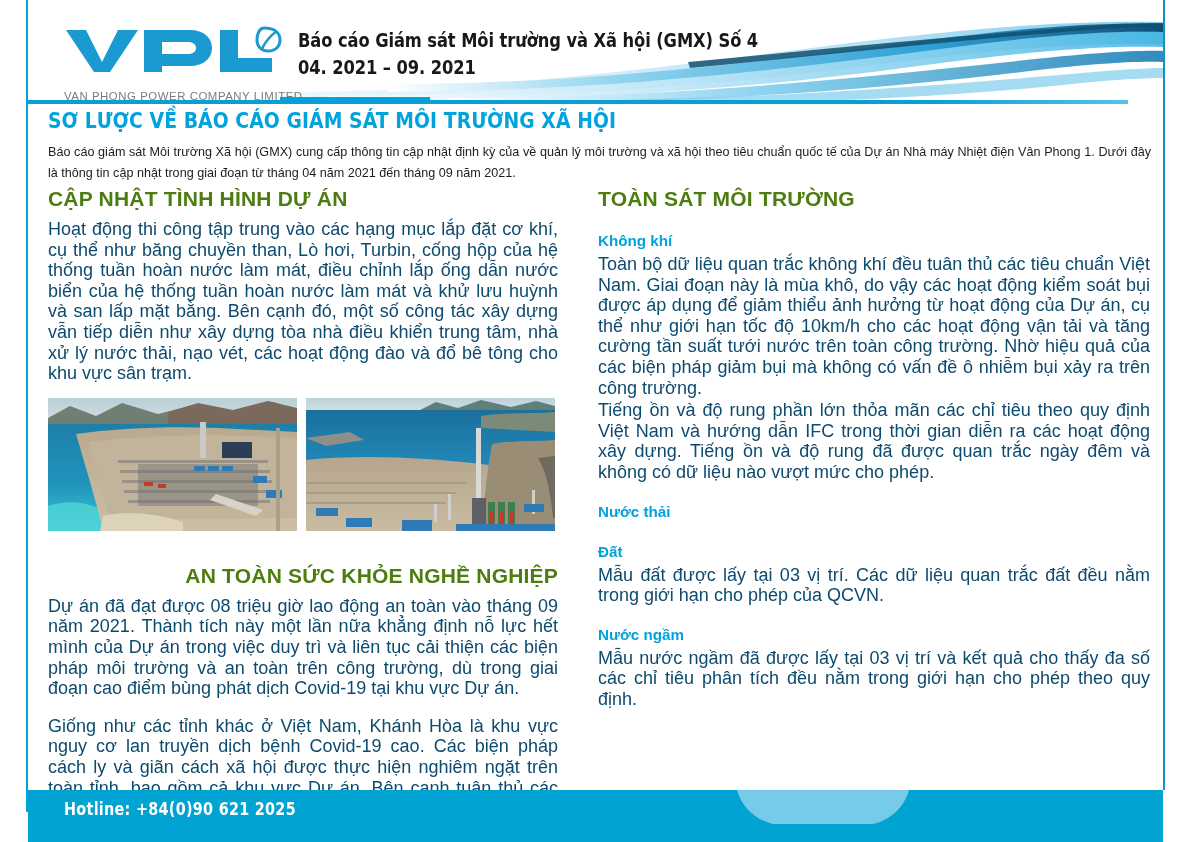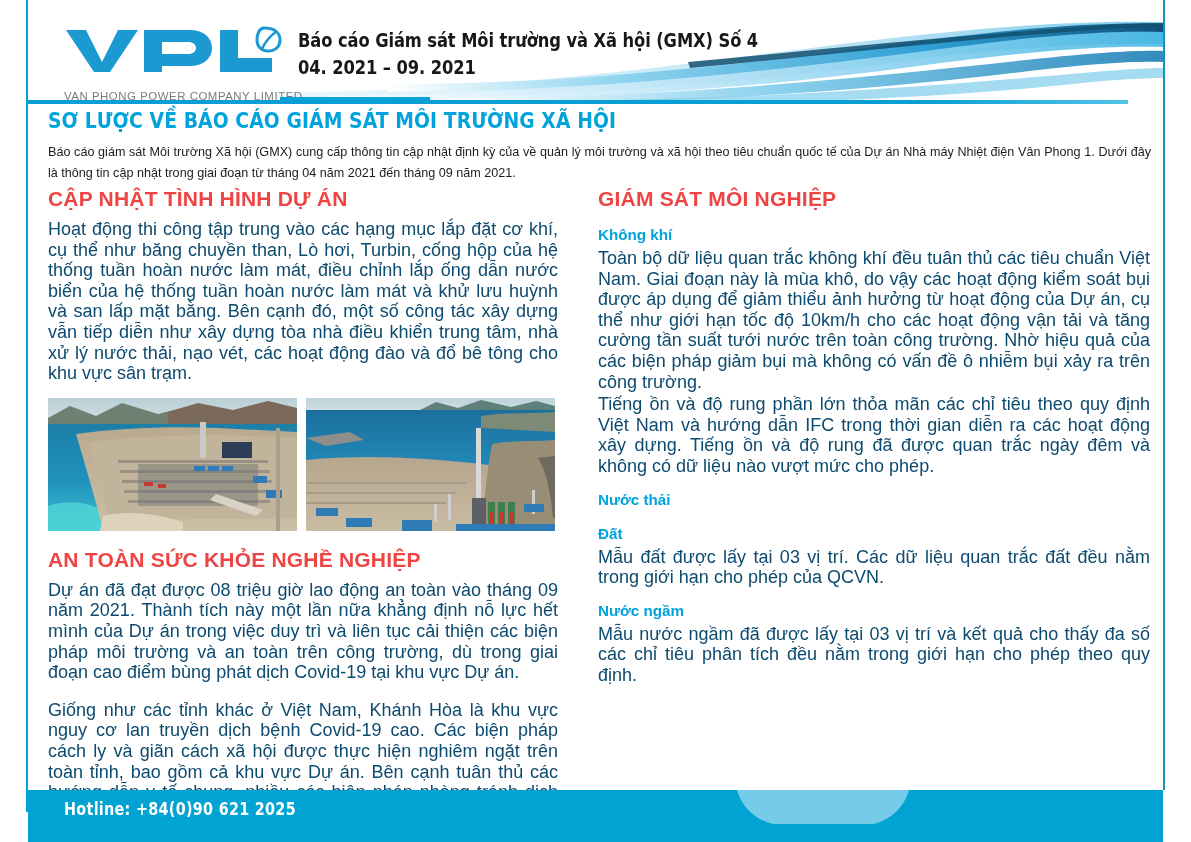--- a/index.html
+++ b/index.html
@@ -130,30 +130,30 @@
   .col-right {
     position: absolute;
     left: 598px; top: 186px; width: 552px;
   }
 
   .h2 {
     font-family: "Liberation Sans", sans-serif;
     font-weight: 700;
     font-size: 21px;
     letter-spacing: 0.2px;
-    color: #ef4444;
+    color: #4d7c0f;
     line-height: 26px;
   }
   .h3 {
     font-family: "Liberation Sans", sans-serif;
     font-weight: 700;
     font-size: 15.2px;
     color: #00a3dc;
     line-height: 22px;
-    margin-top: 12px;
+    margin-top: 18px;
   }
   .body-p {
     font-family: "Liberation Sans", sans-serif;
     font-size: 18px;
     line-height: 20.6px;
     color: #0c4a6e;
     text-align: justify;
   }
   .col-left .body-p { margin-top: 7px; }
   .col-right .body-p { margin-top: 2px; }
@@ -387,27 +387,27 @@
             <rect x="0" y="84" width="160" height="2"></rect>
               <rect x="0" y="94" width="150" height="2"></rect>
             <rect x="0" y="104" width="140" height="2"></rect>
           </g>
           <path d="M232,60 C240,72 245,96 247,120 L249,120 L249,58 Z" fill="#6e6a60"></path>
           <rect x="150" y="126" width="100" height="7" fill="#2f7bb5"></rect>
         </svg>
       </div>
     </div>
 
-    <div class="h2" style="margin-top:16px;">AN TOÀN SỨC KHỎE NGHỀ NGHIỆP</div>
+    <div class="h2" style="margin-top:32px;text-align:right;">AN TOÀN SỨC KHỎE NGHỀ NGHIỆP</div>
     <div class="body-p">Dự án đã đạt được 08 triệu giờ lao động an toàn vào tháng 09 năm 2021. Thành tích này một lần nữa khẳng định nỗ lực hết mình của Dự án trong việc duy trì và liên tục cải thiện các biện pháp môi trường và an toàn trên công trường, dù trong giai đoạn cao điểm bùng phát dịch Covid-19 tại khu vực Dự án.</div>
     <div class="body-p" style="margin-top:17px;">Giống như các tỉnh khác ở Việt Nam, Khánh Hòa là khu vực nguy cơ lan truyền dịch bệnh Covid-19 cao. Các biện pháp cách ly và giãn cách xã hội được thực hiện nghiêm ngặt trên toàn tỉnh, bao gồm cả khu vực Dự án. Bên cạnh tuân thủ các hướng dẫn y tế chung, nhiều các biện pháp phòng tránh dịch cấp bách đã được đưa ra thực hiện như: “một cung đường hai điểm đến”, tập trung công nhân ở tại lán trại, tạm dừng việc đối với lao động địa phường ở tại các khu vực nguy cơ cao, họp và thảo luận trực tuyến, chia nhỏ các nhóm làm việc, và thường xuyên thực hiện các xét nghiệm nhanh kháng nguyên Covid-19 cho toàn bộ lao động tại Dự án.</div>
   </div>
 
   <div class="col-right">
-    <div class="h2">GIÁM SÁT MÔI NGHIỆP</div>
+    <div class="h2">TOÀN SÁT MÔI TRƯỜNG</div>
 
     <div>
       <div class="h3">Không khí</div>
       <div class="body-p">Toàn bộ dữ liệu quan trắc không khí đều tuân thủ các tiêu chuẩn Việt Nam. Giai đoạn này là mùa khô, do vậy các hoạt động kiểm soát bụi được áp dụng để giảm thiểu ảnh hưởng từ hoạt động của Dự án, cụ thể như giới hạn tốc độ 10km/h cho các hoạt động vận tải và tăng cường tần suất tưới nước trên toàn công trường. Nhờ hiệu quả của các biện pháp giảm bụi mà không có vấn đề ô nhiễm bụi xảy ra trên công trường.</div>
     </div>
 
     <div>
       <div class="body-p">Tiếng ồn và độ rung phần lớn thỏa mãn các chỉ tiêu theo quy định Việt Nam và hướng dẫn IFC trong thời gian diễn ra các hoạt động xây dựng. Tiếng ồn và độ rung đã được quan trắc ngày đêm và không có dữ liệu nào vượt mức cho phép.</div>
     </div>
 

